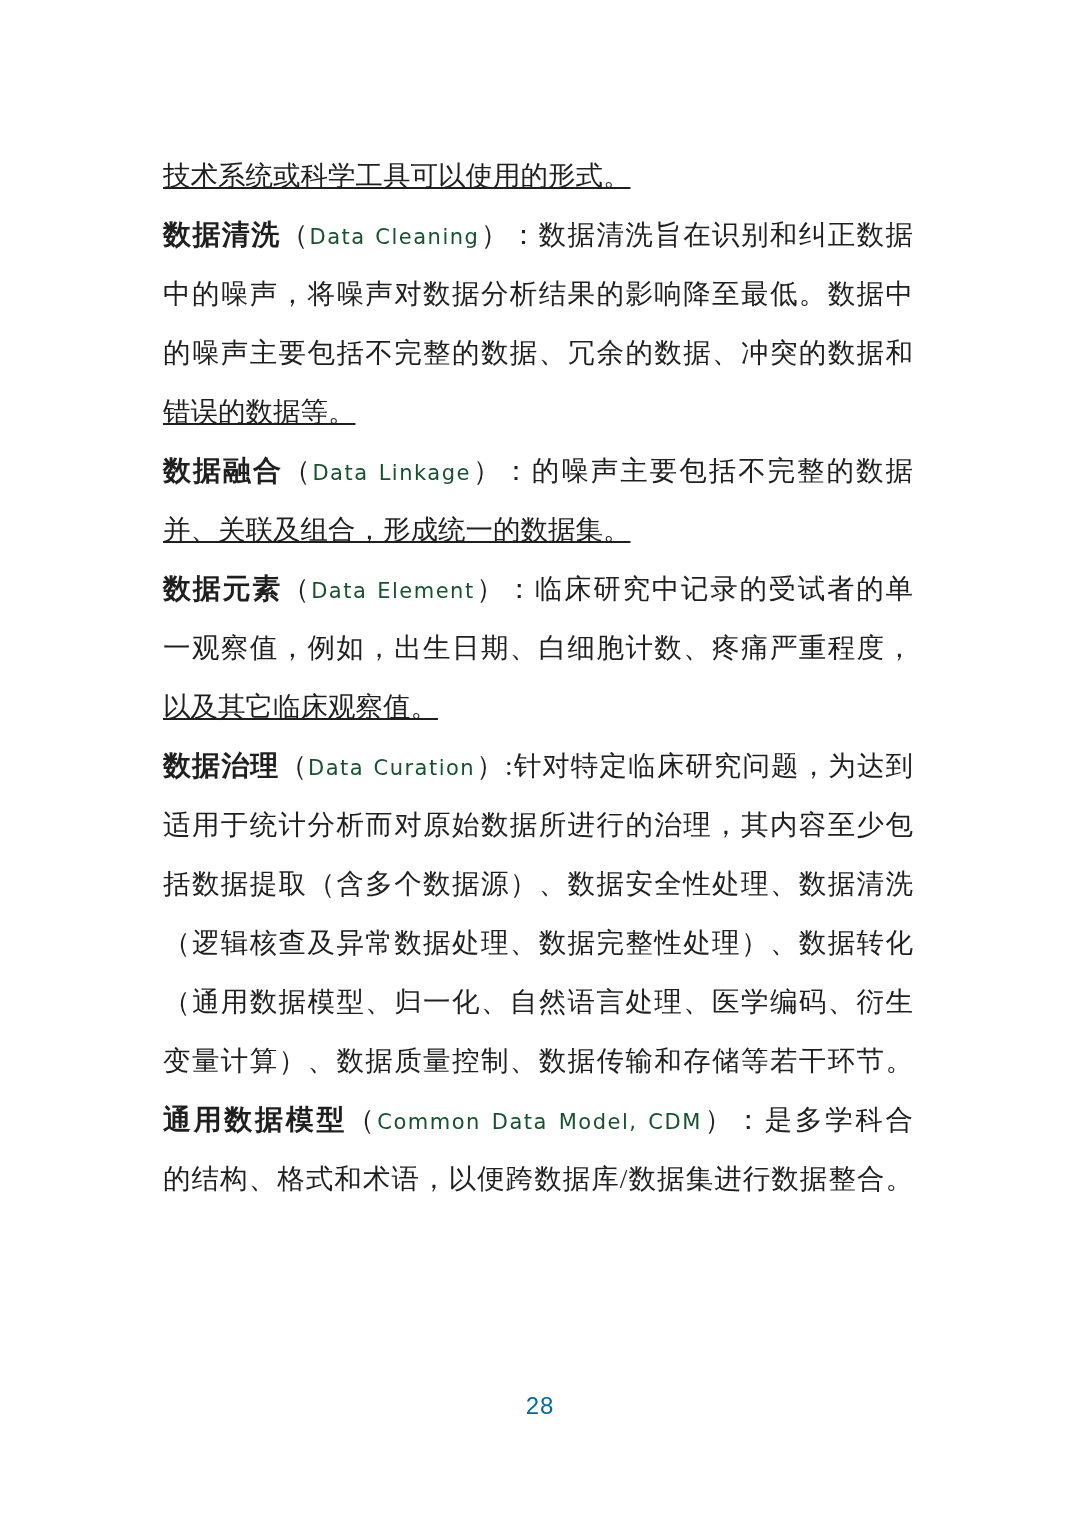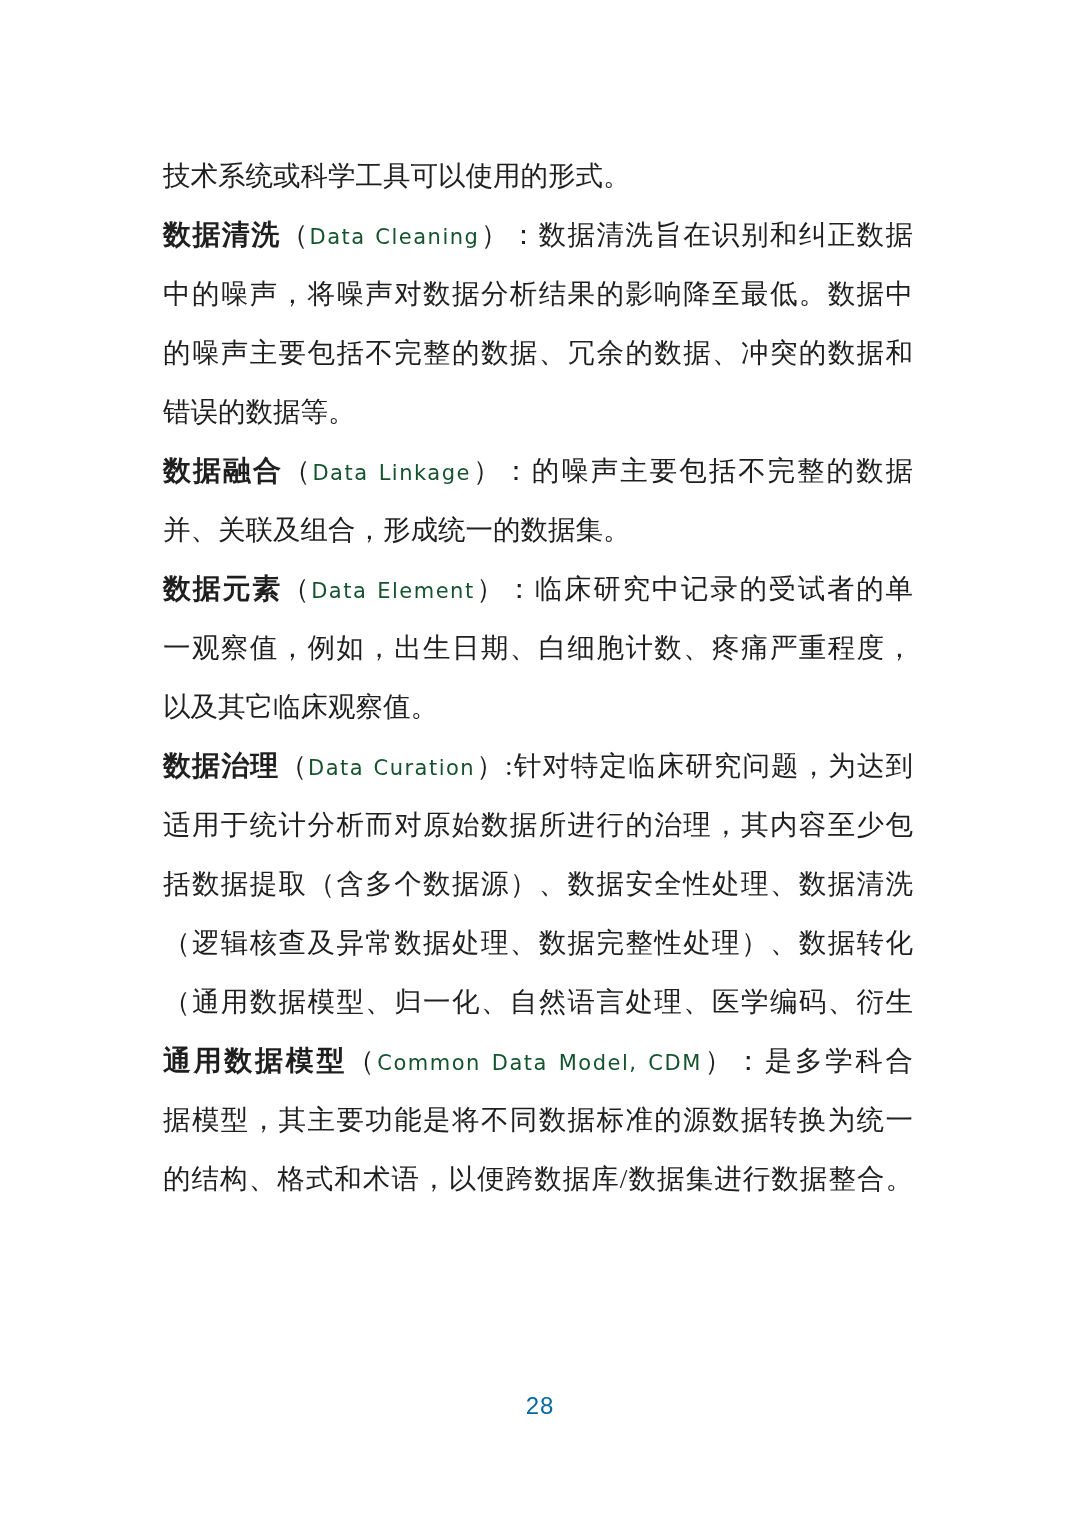--- a/index.html
+++ b/index.html
@@ -34,20 +34,21 @@
     overflow: visible;
   }
   .line-justify {
     text-align: justify;
     text-align-last: justify;
     text-justify: inter-character;
   }
   .line-left {
     text-align: center;
     text-align-last: left;
+    text-decoration: underline;
   }
   .seg-term {
     font-weight: bold;
     font-family: "Liberation Sans", sans-serif;
     font-size: 28px;
   }
   .seg-cn {
     font-family: "Liberation Serif", serif;
   }
   .seg-en {
@@ -81,18 +82,18 @@
       <div class="line line-justify"><span class="seg-term">数据融合</span><span class="seg-cn">（</span><span class="seg-en">Data Linkage</span><span class="seg-cn">）：的噪声主要包括不完整的数据</span></div>
       <div class="line line-left"><span class="seg-cn">并、关联及组合，形成统一的数据集。</span></div>
       <div class="line line-justify"><span class="seg-term">数据元素</span><span class="seg-cn">（</span><span class="seg-en">Data Element</span><span class="seg-cn">）：临床研究中记录的受试者的单</span></div>
       <div class="line line-justify"><span class="seg-cn">一观察值，例如，出生日期、白细胞计数、疼痛严重程度，</span></div>
       <div class="line line-left"><span class="seg-cn">以及其它临床观察值。</span></div>
       <div class="line line-justify"><span class="seg-term">数据治理</span><span class="seg-cn">（</span><span class="seg-en">Data Curation</span><span class="seg-cn">）:针对特定临床研究问题，为达到</span></div>
       <div class="line line-justify"><span class="seg-cn">适用于统计分析而对原始数据所进行的治理，其内容至少包</span></div>
       <div class="line line-justify"><span class="seg-cn">括数据提取（含多个数据源）、数据安全性处理、数据清洗</span></div>
       <div class="line line-justify"><span class="seg-cn">（逻辑核查及异常数据处理、数据完整性处理）、数据转化</span></div>
       <div class="line line-justify"><span class="seg-cn">（通用数据模型、归一化、自然语言处理、医学编码、衍生</span></div>
+      <div class="line line-justify"><span class="seg-cn">变量计算）、数据质量控制、数据传输和存储等若干环节。</span></div>
       <div class="line line-justify"><span class="seg-term">通用数据模型</span><span class="seg-cn">（</span><span class="seg-en">Common Data Model, CDM</span><span class="seg-cn">）：是多学科合</span></div>
-      <div class="line line-justify"><span class="seg-cn">据模型，其主要功能是将不同数据标准的源数据转换为统一</span></div>
       <div class="line line-justify"><span class="seg-cn">的结构、格式和术语，以便跨数据库/数据集进行数据整合。</span></div>
     </div>
   <div class="page-number">28</div>
 </div>
 
 </body></html>

